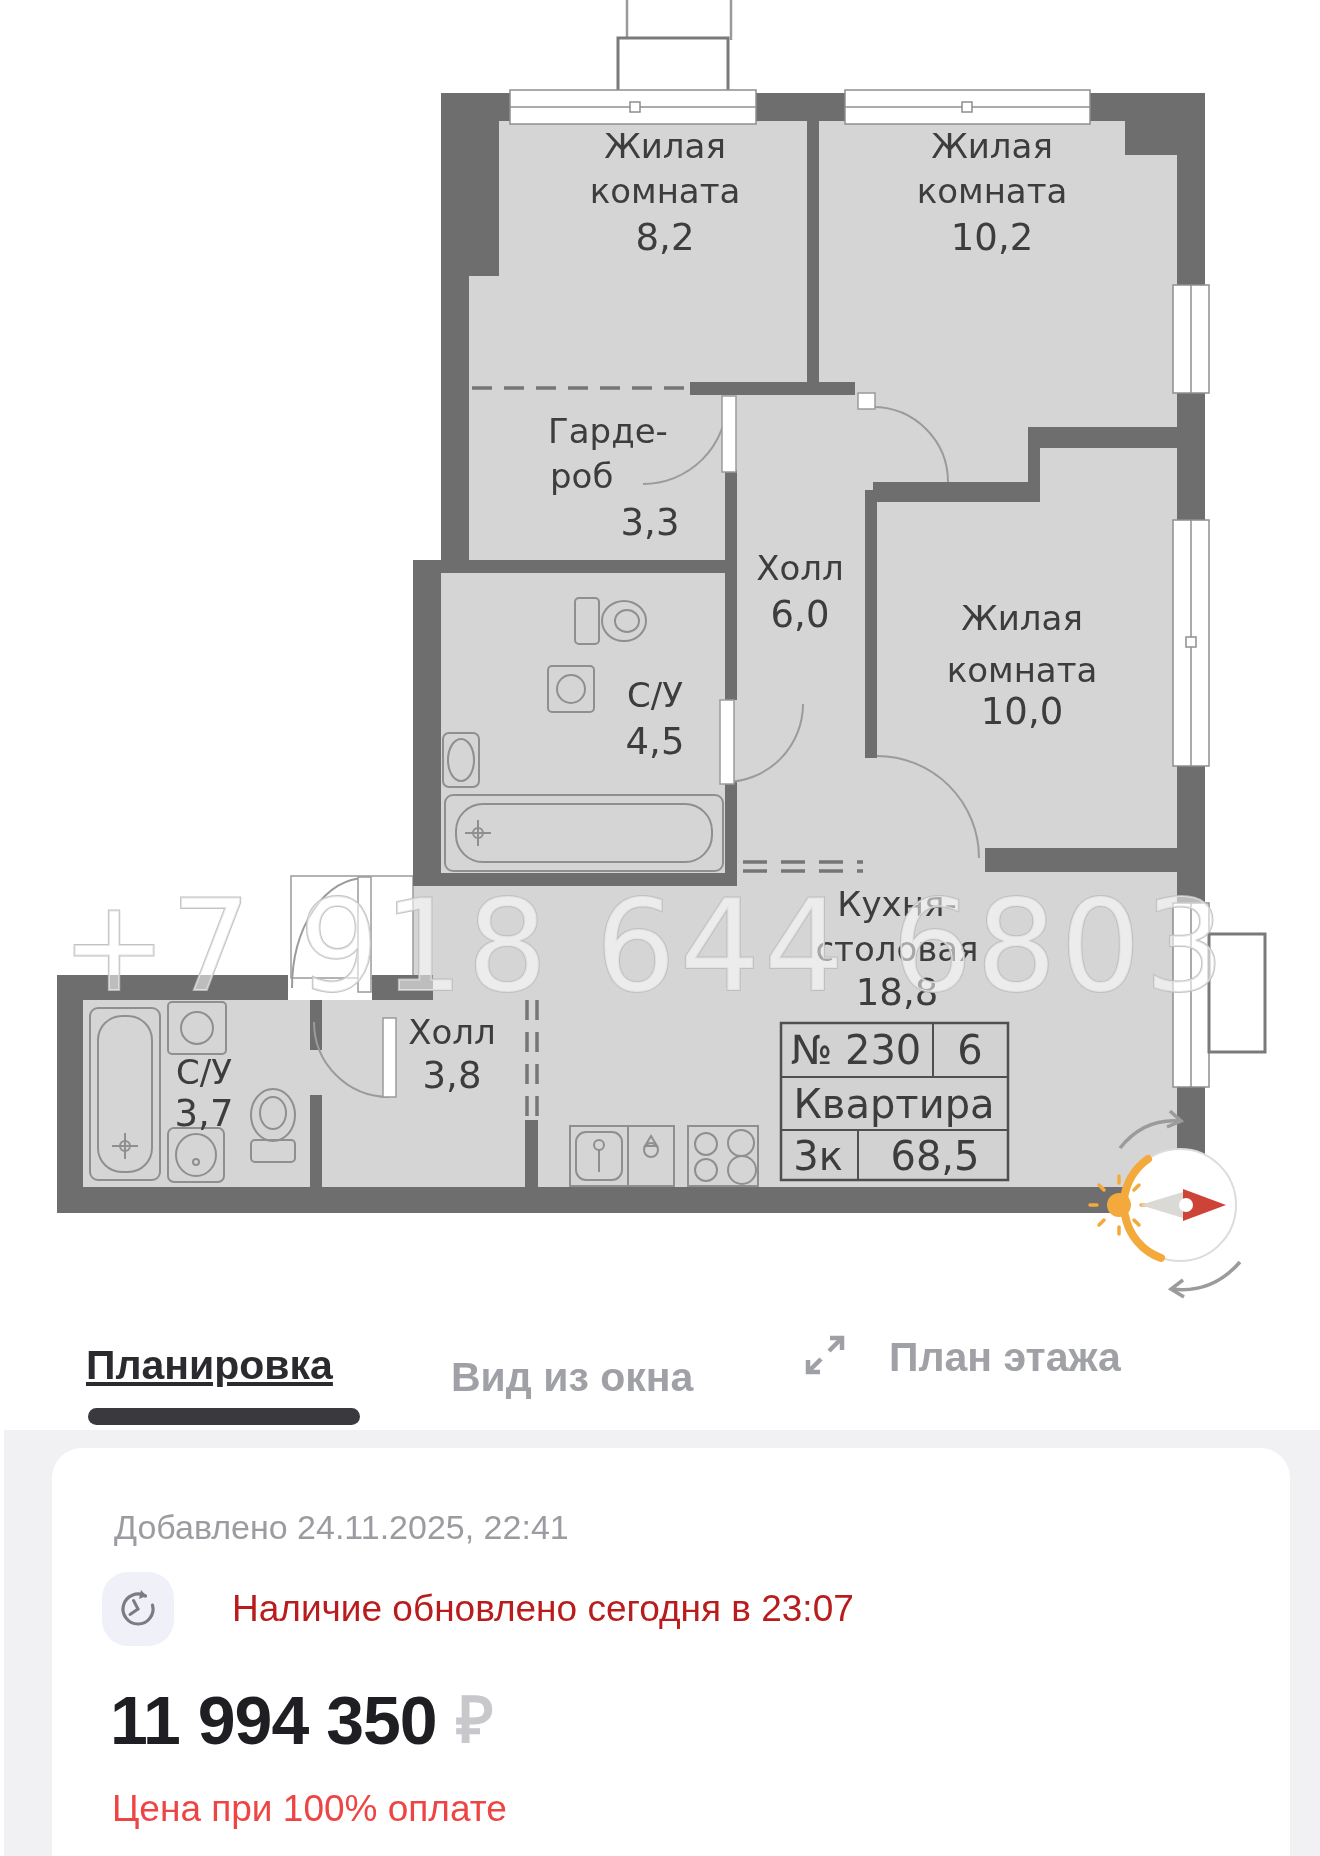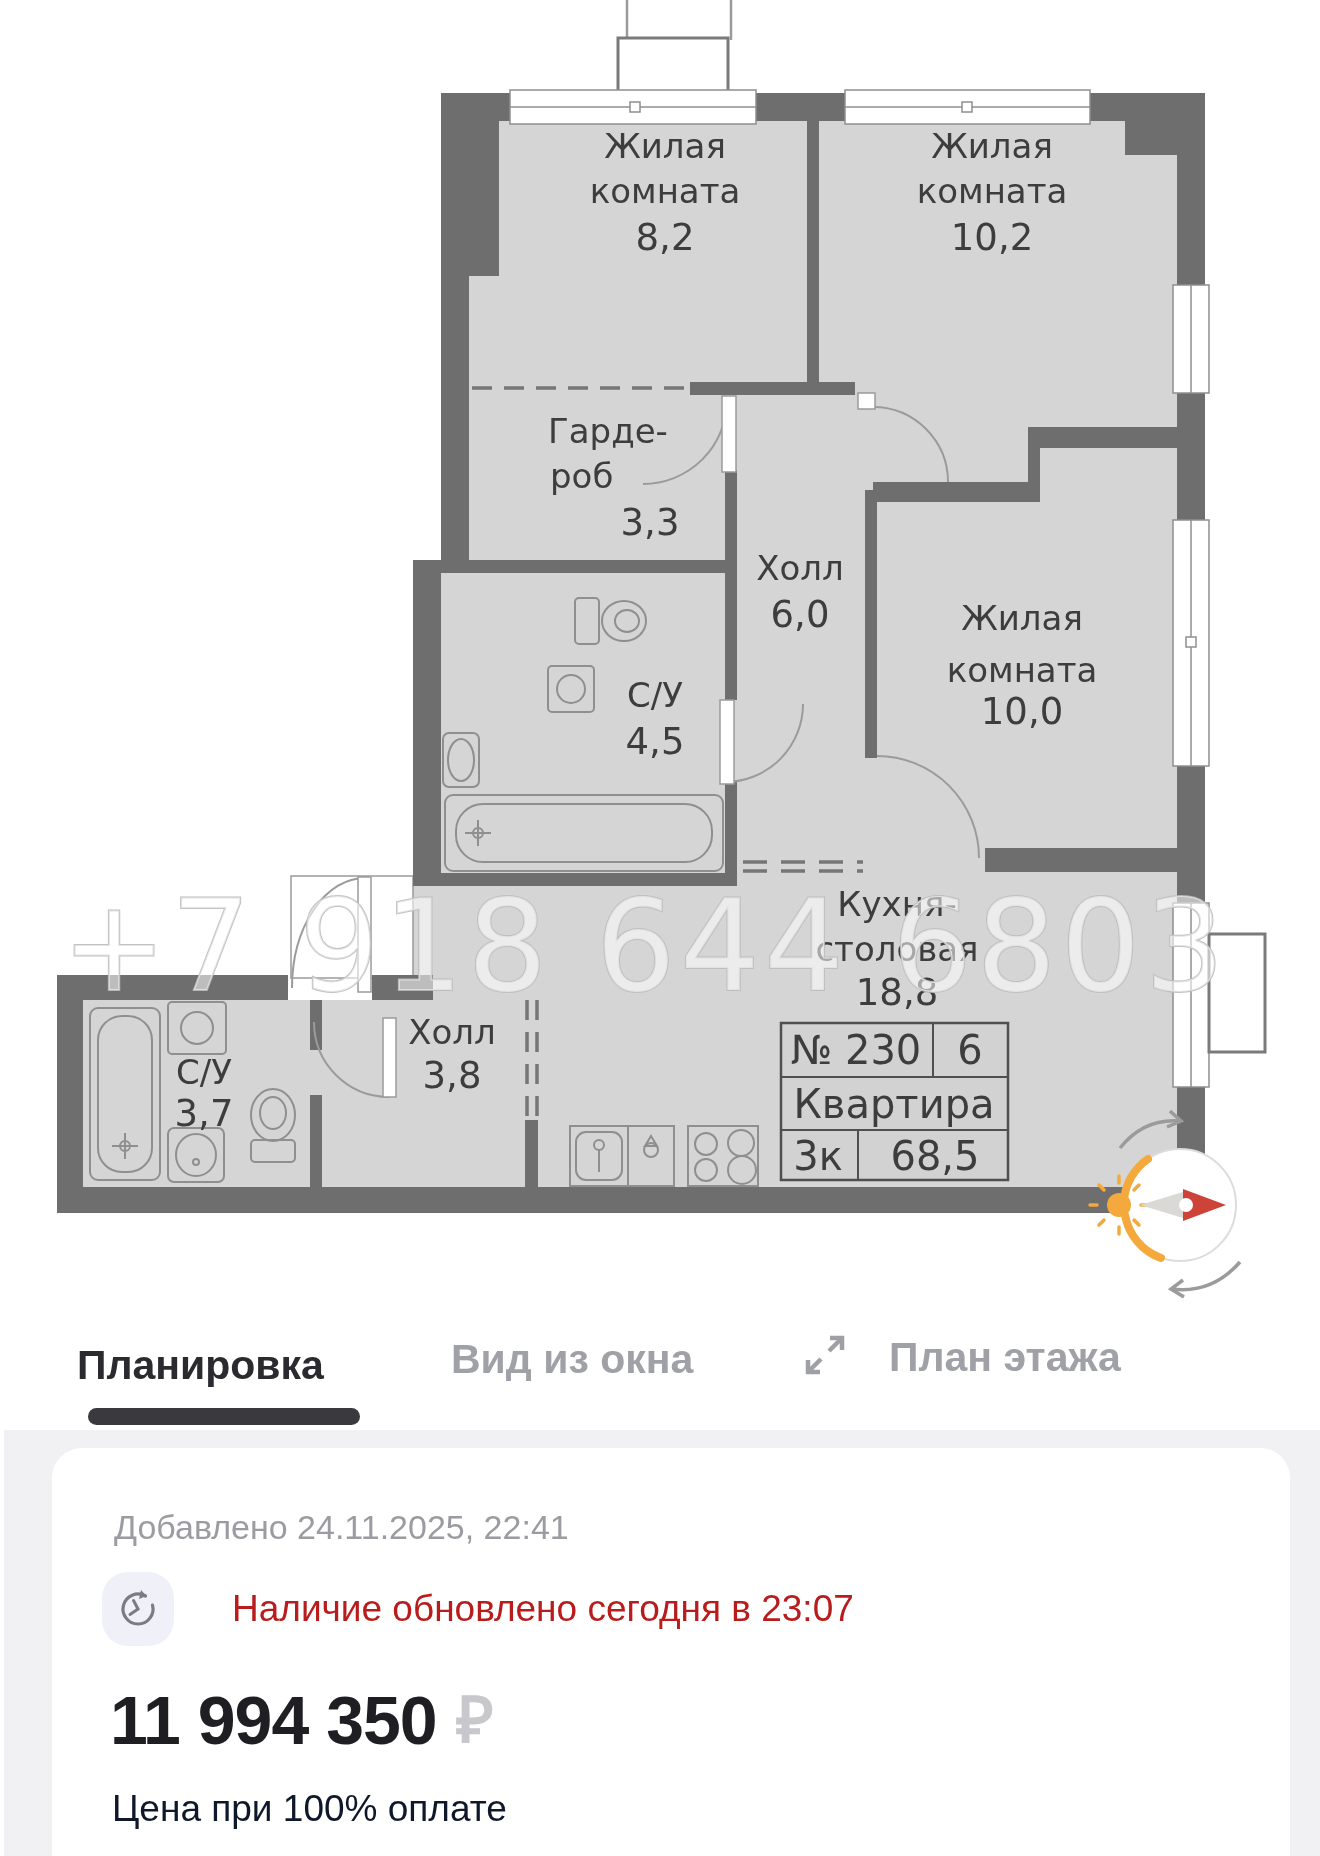--- a/index.html
+++ b/index.html
@@ -15,21 +15,21 @@
   .expand-icon{position:absolute;left:796px;top:-4px;}
   .lower-panel{position:absolute;left:4px;top:1430px;width:1320px;height:426px;background:#f1f1f3;}
   .card{position:absolute;left:48px;top:18px;width:1238px;height:460px;background:#ffffff;border-radius:30px;}
   .added{position:absolute;left:62px;top:60px;font-size:34px;color:#9b9ba1;}
   .avail-row{position:absolute;left:50px;top:124px;display:flex;align-items:center;}
   .clock-badge{width:72px;height:74px;border-radius:26px;background:#f0f0f8;display:flex;align-items:center;justify-content:center;}
   .avail-text{margin-left:58px;font-size:37px;font-weight:500;color:#b91c1c;}
   .price-row{position:absolute;left:58px;top:238px;display:flex;align-items:flex-end;}
   .price{font-size:68px;font-weight:800;color:#1f1f23;letter-spacing:-1px;line-height:1;}
   .currency{font-size:64px;font-weight:700;color:#c7c7cc;margin-left:20px;line-height:1;padding-bottom:2px;}
-  .price-note{position:absolute;left:60px;top:340px;font-size:37px;font-weight:500;color:#0f172a;}
+  .price-note{position:absolute;left:60px;top:340px;font-size:37px;font-weight:500;color:#ef4444;}
 </style>
 </head>
 <body>
 
 <div class="stage">
 
   <svg class="plan-svg" width="1320" height="1320" viewBox="0 0 1320 1320">
 
     <path d="M469,121 H1177 V1187 H83 V1000 H413 V886 H441 V573 H469 Z" fill="#d5d5d5"></path>
 
@@ -230,22 +230,22 @@
       </g>
       <g>
         <polygon points="1140,1205 1183,1192 1183,1218" fill="#dbd9d5"></polygon>
         <polygon points="1226,1205 1183,1189 1183,1221" fill="#cd4338"></polygon>
         <circle cx="1186" cy="1205" r="7" fill="#ffffff"></circle>
       </g>
     </g>
   </svg>
 
   <div class="tabs">
-    <div class="tab active" style="left:77px;top:12px;">Планировка</div>
-    <div class="tab inactive" style="left:451px;top:6px;">Вид из окна</div>
+    <div class="tab active" style="left:86px;top:12px;text-decoration:underline;">Планировка</div>
+    <div class="tab inactive" style="left:451px;top:24px;">Вид из окна</div>
     <svg class="expand-icon" width="58" height="58" viewBox="0 0 58 58">
       <g fill="none" stroke="#9fa0a5" stroke-width="4.5">
         <line x1="33" y1="25" x2="46" y2="12"></line>
         <polyline points="34,12 46,12 46,24"></polyline>
         <line x1="25" y1="33" x2="12" y2="46"></line>
         <polyline points="24,46 12,46 12,34"></polyline>
       </g>
     </svg>
     <div class="tab inactive" style="left:889px;top:4px;text-align:center;">План этажа</div>
     <div class="tab-underline"></div>

